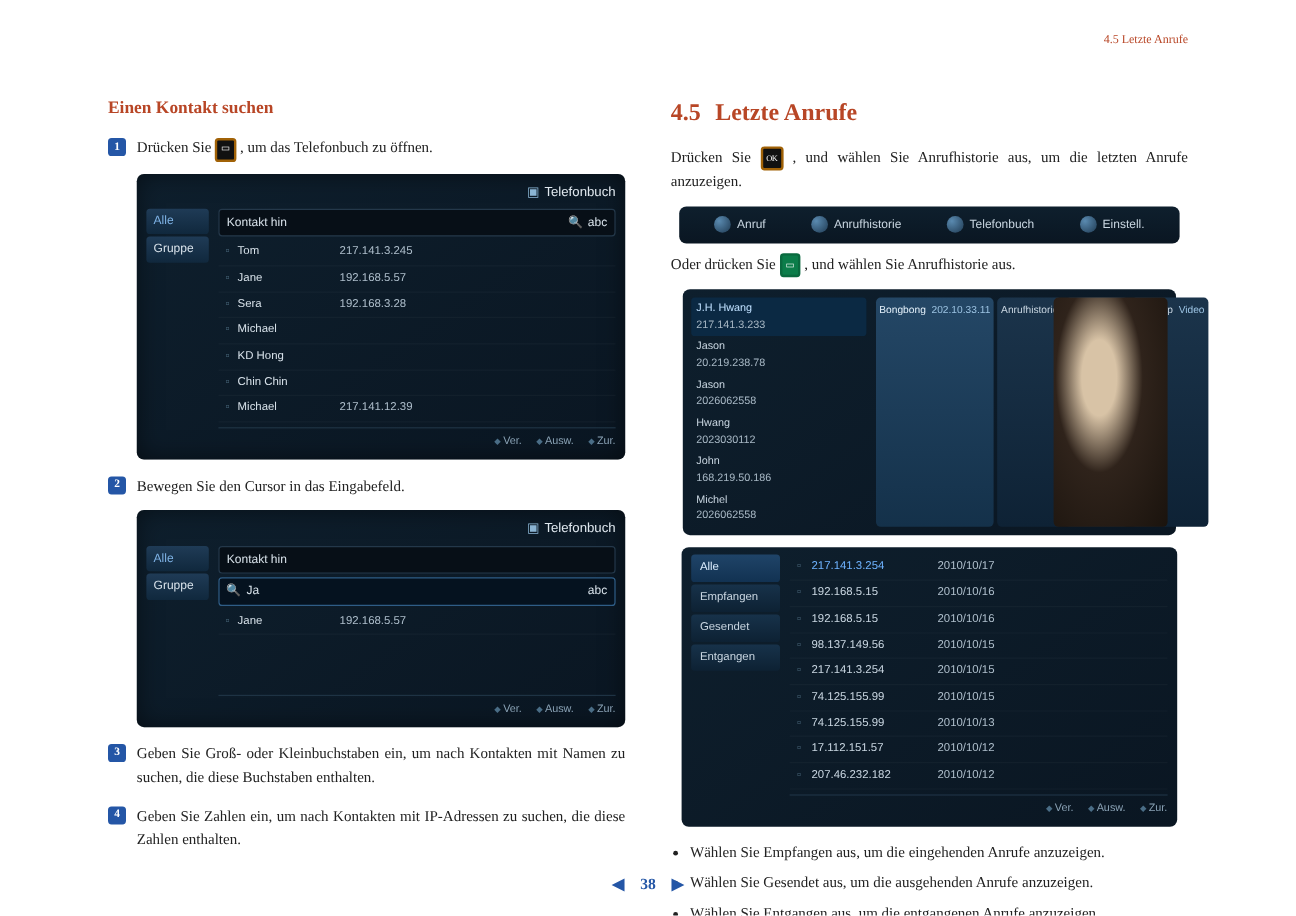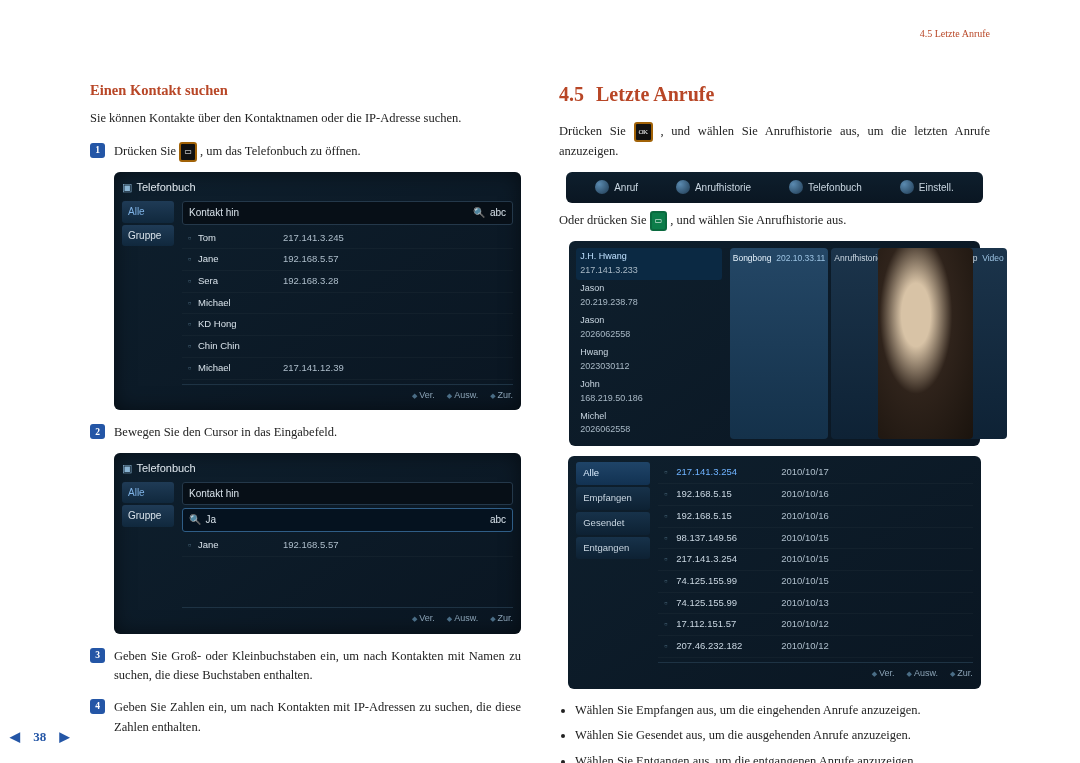--- a/index.html
+++ b/index.html
@@ -11,21 +11,21 @@
   .h3 { color: #b84626; font-weight: bold; font-size: 14.5px; margin-bottom: 8px; }
   .h2 { color: #b84626; font-weight: bold; font-size: 20px; margin-bottom: 12px; }
   .h2 .num { margin-right: 12px; }
   .step { display: flex; align-items: flex-start; margin-top: 13px; gap: 9px; }
   .step-num { background:#2456a6; color:#fff; font-size:9.5px; font-weight:bold; width:15px; height:15px; border-radius:3px; display:flex; align-items:center; justify-content:center; flex:none; margin-top:1px;}
   .step-text { flex: 1; }
   .key { display:inline-flex; align-items:center; justify-content:center; border-radius:3px; background:#111; color:#fff; font-size:8px; height:16px; padding:0 3px; vertical-align:middle; border:2px solid #a16207;}
   .key.ok { font-size:7px; letter-spacing:-0.5px;}
   .key.green { background:#0c7d4a; border-color:#0a6a3f;}
   .screenshot { margin: 10px 0 0 24px; background: linear-gradient(145deg,#0e1f2d,#0a1622); border-radius:6px; padding: 6px 8px 8px 8px; font-family: Arial, sans-serif; color:#d8e2ea; font-size:10px; box-shadow: inset 0 0 20px rgba(0,0,0,.5);}
-  .s-title { text-align:left; font-size:11px; color:#e0e8ef; padding:1px 0 5px;}
+  .s-title { text-align:right; font-size:11px; color:#e0e8ef; padding:1px 0 5px;}
   .s-title .ic { color:#8ab4d3; margin-right:4px;}
   .s-body { display:flex; gap:8px;}
   .s-tabs { display:flex; flex-direction:column; gap:2px; width:52px; }
   .s-tab { background: linear-gradient(#1f3b56,#10283d); border-radius:3px; padding:3px 6px; font-size:10px; }
   .s-tab.active { color:#7fb3e6; }
   .s-list { flex:1; }
   .s-search { background:#070f17; border:1px solid #24384a; border-radius:3px; padding:3px 6px; display:flex; justify-content:space-between; align-items:center; margin-bottom:3px;}
   .s-search .sicon { color:#8ab4d3; margin-right:4px;}
   .s-row { display:flex; padding:3px 6px; border-bottom:1px solid rgba(255,255,255,.03); font-size:9.5px;}
   .s-row .c1{ width:10px; color:#476578;}
@@ -55,35 +55,34 @@
   .hist .htabs { width:74px; display:flex; flex-direction:column; gap:2px;}
   .hist .htab { background: linear-gradient(#17324a,#0d2133); border-radius:3px; padding:4px 7px; font-size:9.5px;}
   .hist .htab.active { background: linear-gradient(#1f4468,#123252); color:#dceeff;}
   .hist .hlist { flex:1;}
   .hist .hrow { display:flex; padding:3px 6px; font-size:9.5px; border-bottom:1px solid rgba(255,255,255,.03);}
   .hist .hrow.sel { color:#6fb3ff;}
   .hist .hrow .c1{ width:12px; color:#476578;}
   .hist .hrow .c2{ width:105px;}
   .hist .hrow .c3{ flex:1; color:#aebecb;}
   .spacer { height:8px;}
-  .pagenav { position:absolute; bottom:18px; left:0; right:0; text-align:left; font-size:13px; font-weight:bold; color:#2456a6;}
+  .pagenav { position:absolute; bottom:18px; left:0; right:0; text-align:center; font-size:13px; font-weight:bold; color:#2456a6;}
   .pagenav .arr { color:#2456a6; margin:0 10px; font-size:13px;}
   .justify { text-align: justify; }
 </style>
 </head>
 <body>
 
 <div class="page">
   <div class="header-small">4.5 Letzte Anrufe</div>
 
   <div class="columns">
 
     <div class="col">
       <div class="h3">Einen Kontakt suchen</div>
-      <div class="justify">Sie können Kontakte über den Kontaktnamen oder die IP-Adresse suchen.</div>
 
       <div class="step">
         <div class="step-num">1</div>
         <div class="step-text">
           <span>Drücken Sie </span>
           <span class="key">▭</span>
           <span>, um das Telefonbuch zu öffnen.</span>
         </div>
       </div>
 

